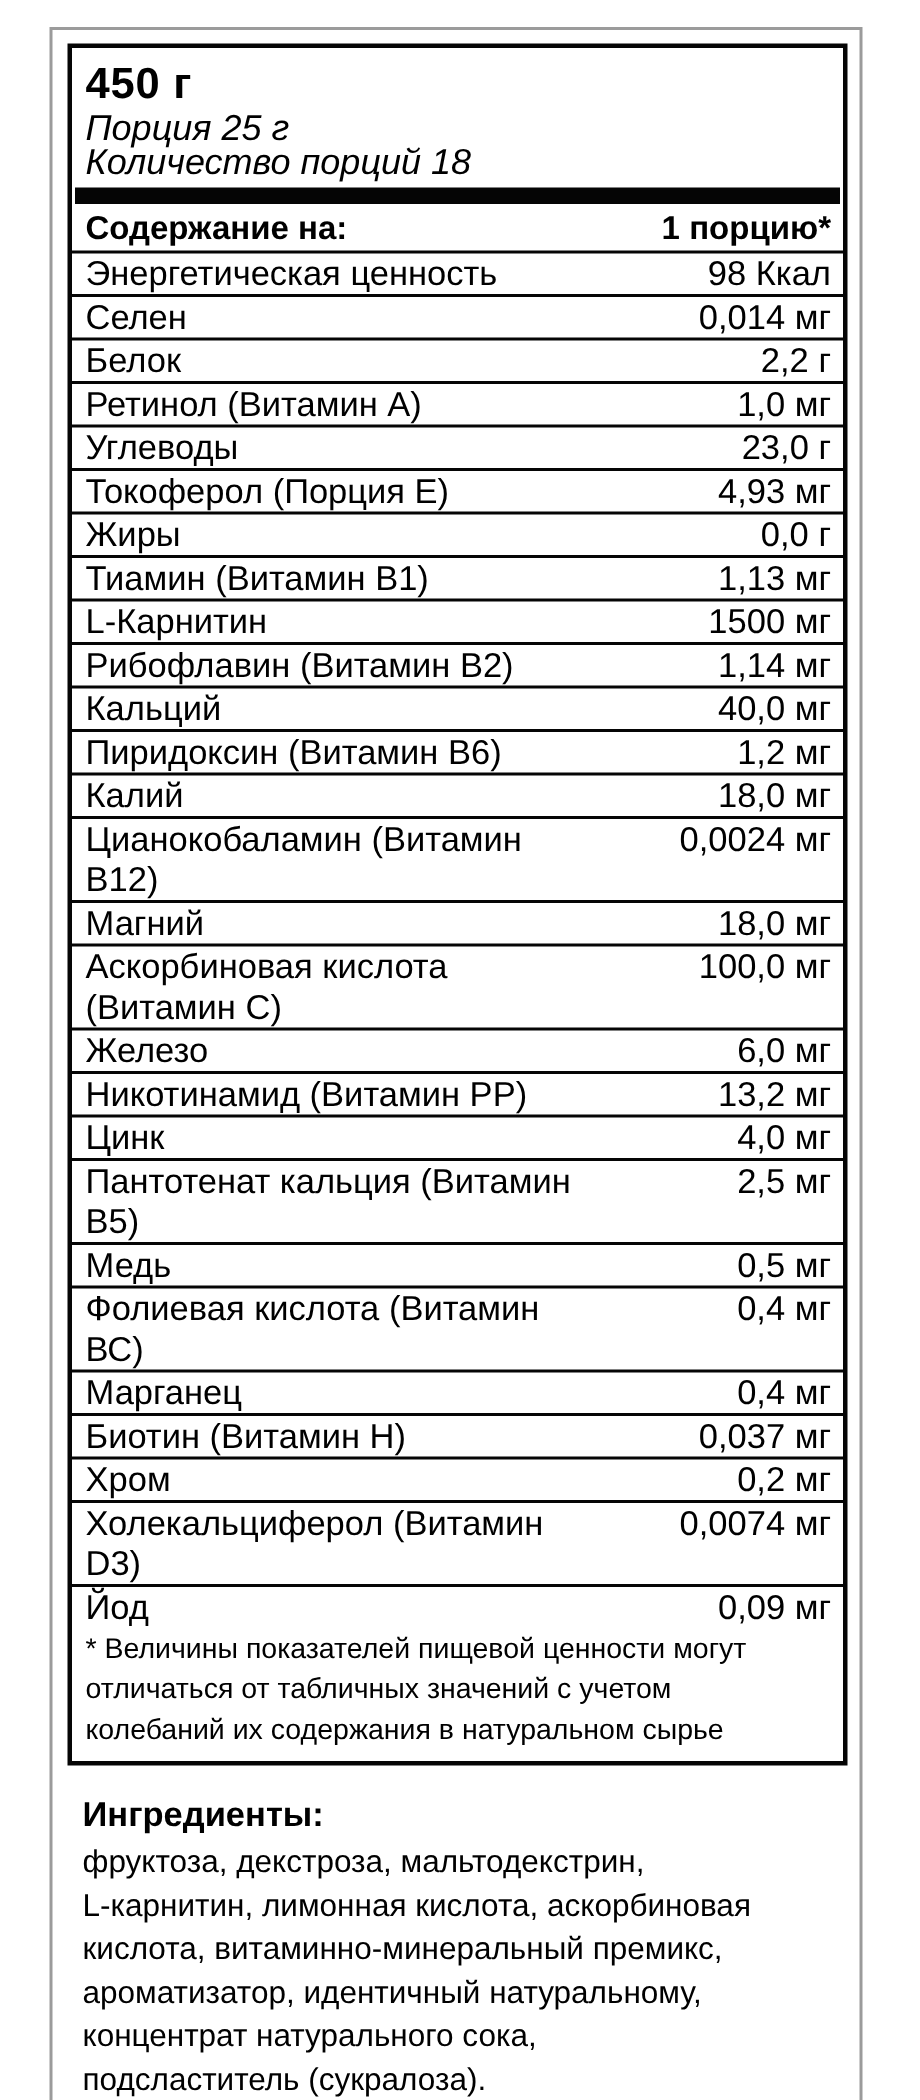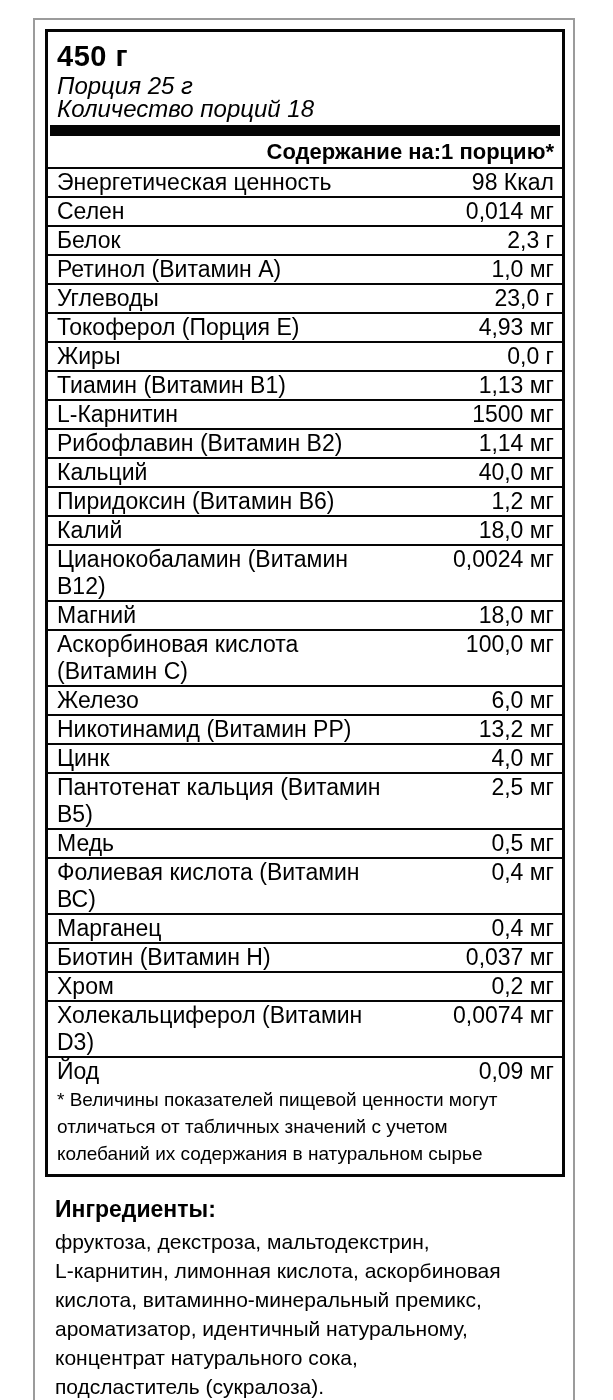--- a/index.html
+++ b/index.html
@@ -45,21 +45,21 @@
     line-height: 23px;
     font-style: italic;
   }
   .thick-bar {
     height: 11px;
     background: #050505;
     margin: 5px 2px 0 2px;
   }
   .header-row {
     display: flex;
-    justify-content: flex-end;
+    justify-content: space-between;
     align-items: baseline;
     font-size: 22px;
     font-weight: bold;
     line-height: 27px;
     padding: 2px 8px 2px 9px;
     border-bottom: 2px solid #050505;
   }
   .rows .row {
     display: flex;
     justify-content: space-between;
@@ -127,21 +127,21 @@
           <div class="row">
             <span class="label">Энергетическая ценность</span>
             <span class="value">98 Ккал</span>
           </div>
           <div class="row">
             <span class="label">Селен</span>
             <span class="value">0,014 мг</span>
           </div>
           <div class="row">
             <span class="label">Белок</span>
-            <span class="value">2,3 г</span>
+            <span class="value">2,2 г</span>
           </div>
           <div class="row">
             <span class="label">Ретинол (Витамин А)</span>
             <span class="value">1,0 мг</span>
           </div>
           <div class="row">
             <span class="label">Углеводы</span>
             <span class="value">23,0 г</span>
           </div>
           <div class="row">

